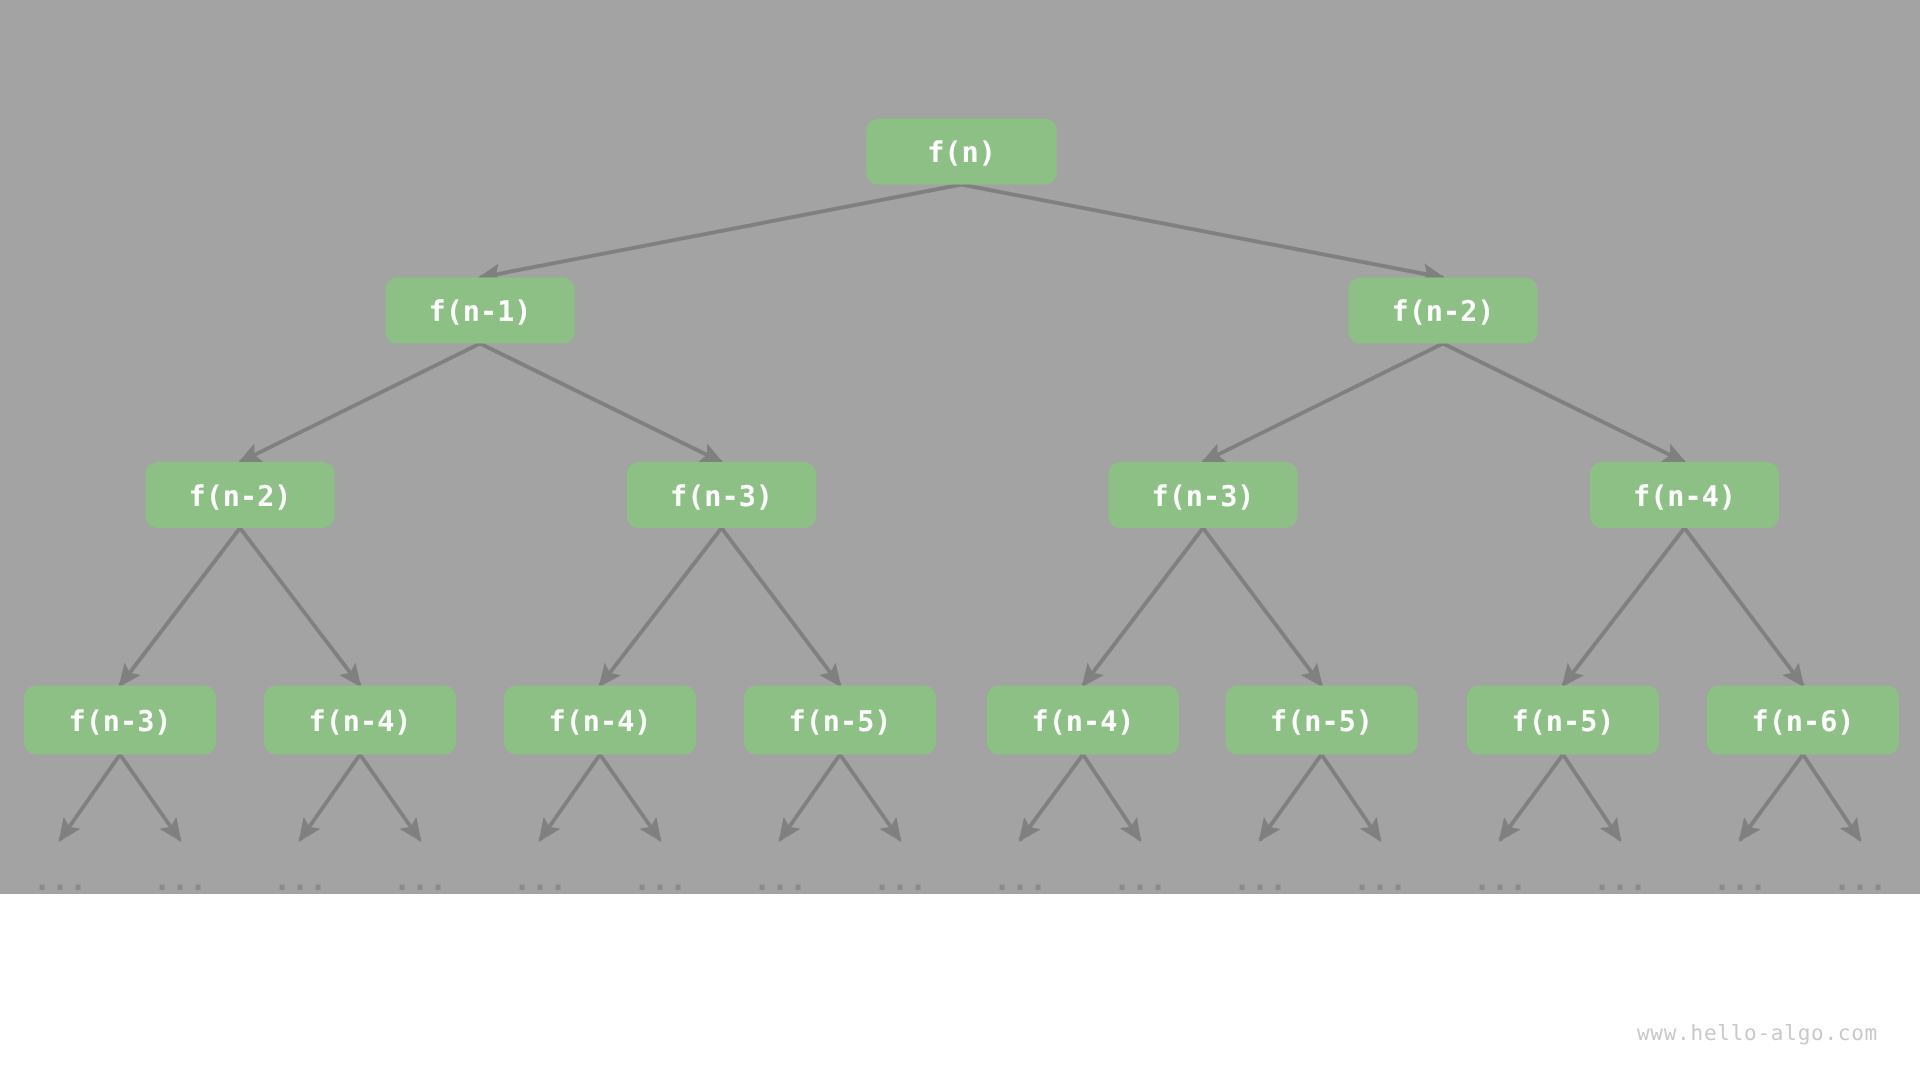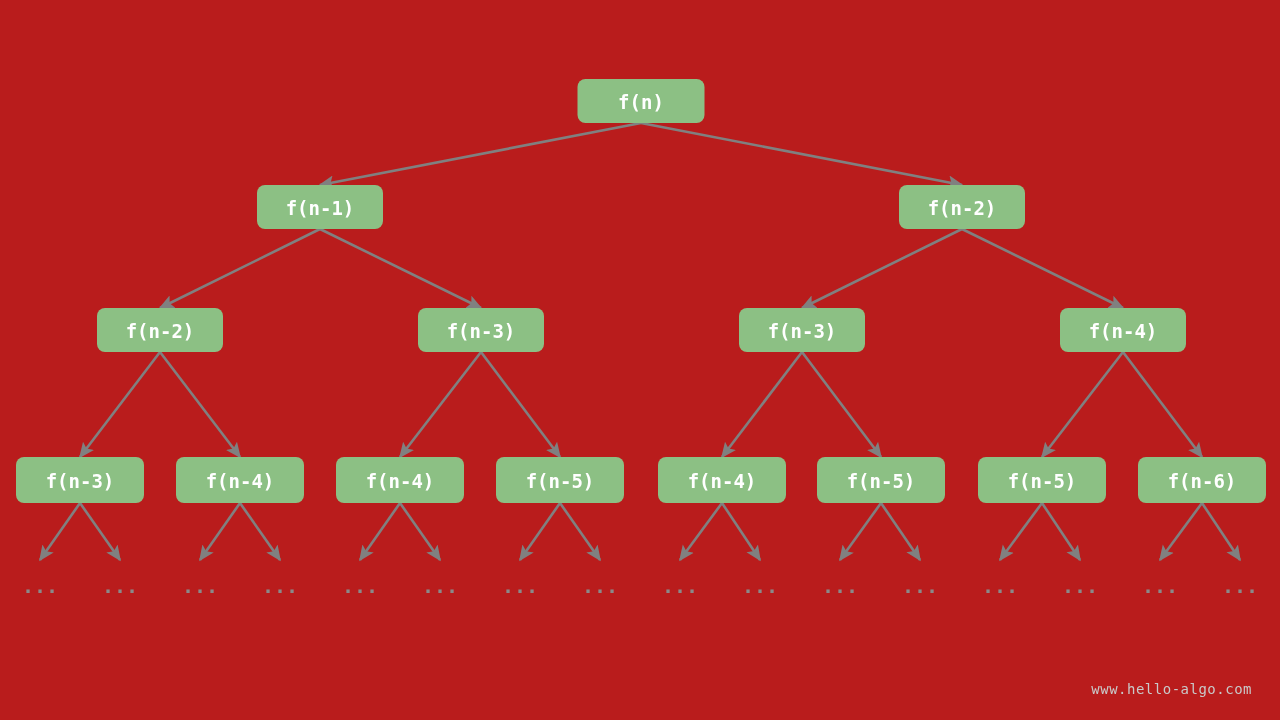--- a/index.html
+++ b/index.html
@@ -9,22 +9,22 @@
   }
   body {
     width: 1280px;
     height: 720px;
     overflow: hidden;
     font-family: "DejaVu Sans Mono", monospace;
   }
   #canvas {
     position: relative;
     width: 1280px;
-    height: 720px;
-    background: #b91c1c;
+    height: 596px;
+    background: #a3a3a3;
   }
   svg#tree {
     position: absolute;
     top: 0;
     left: 0;
     width: 1280px;
     height: 720px;
     display: block;
   }
   .node-rect {

